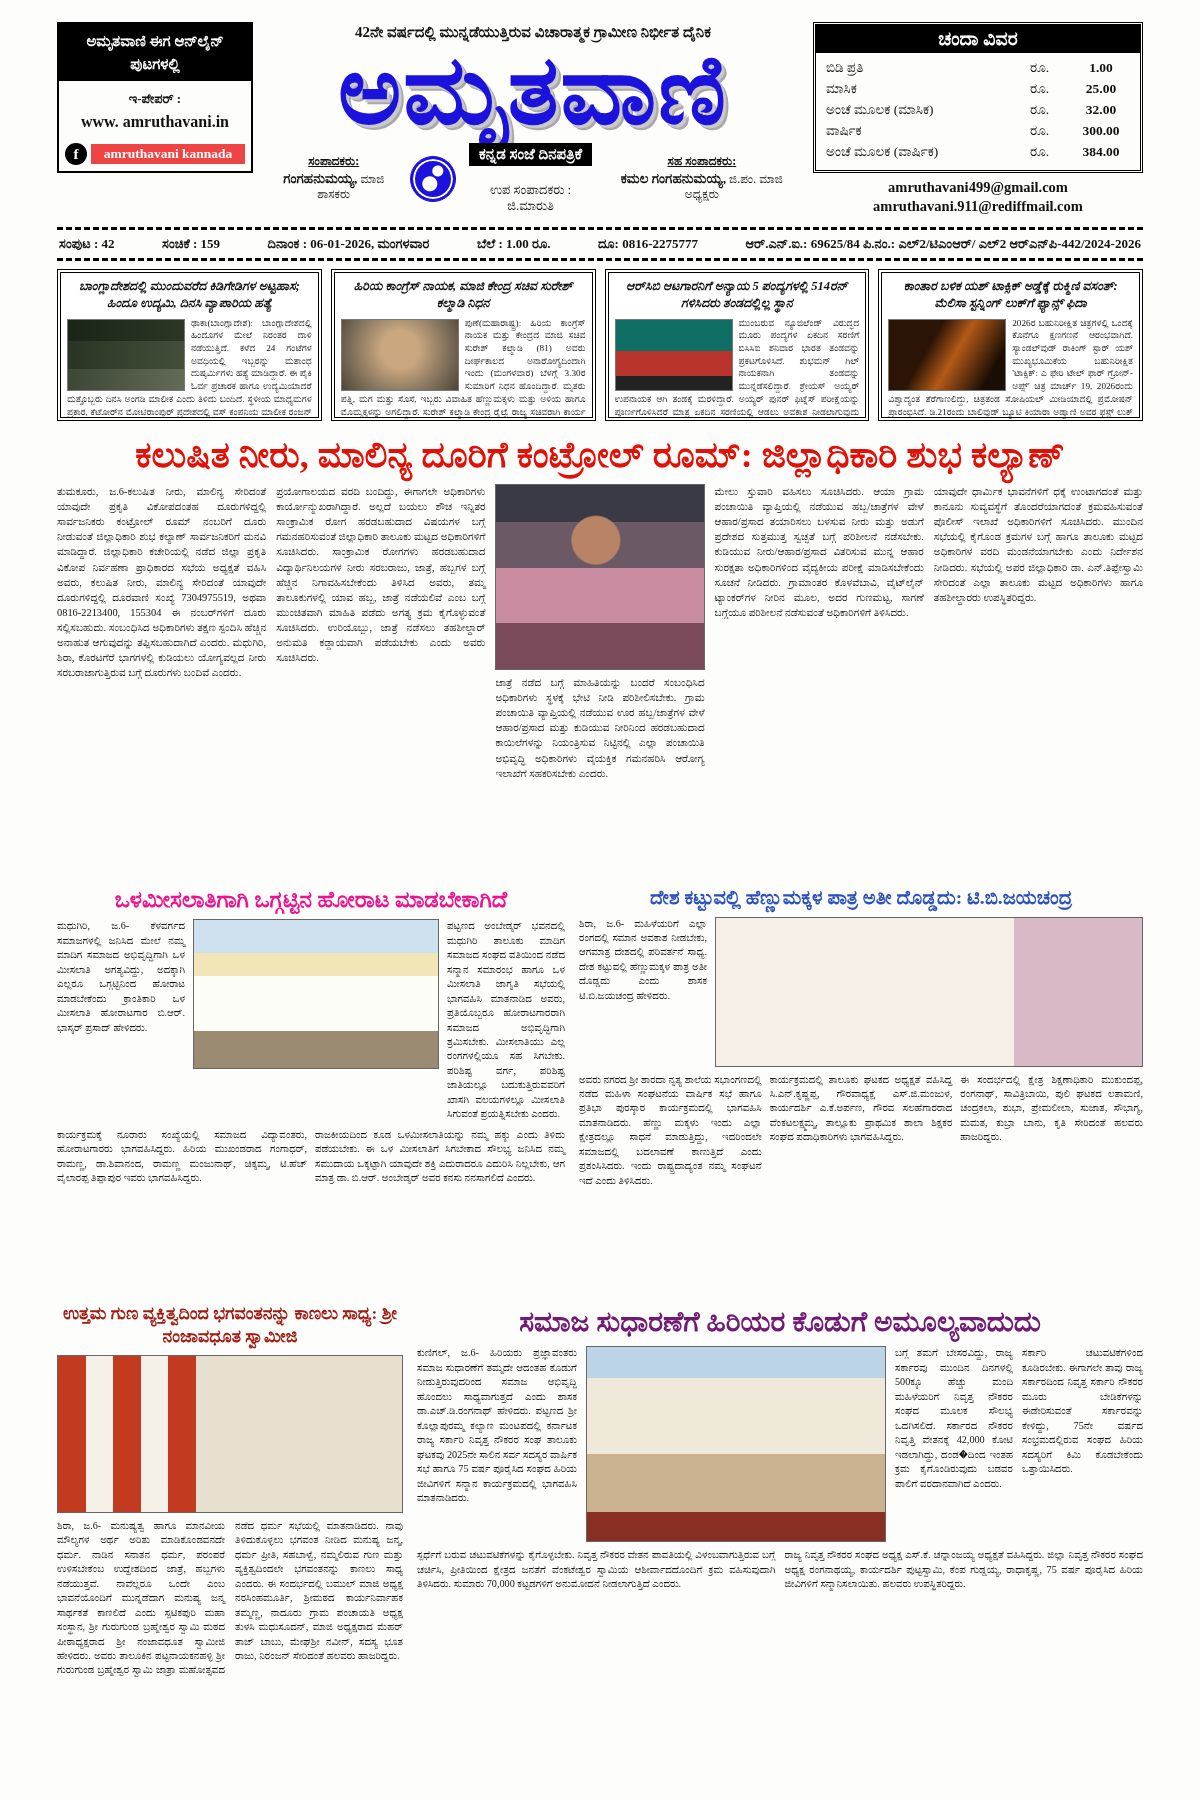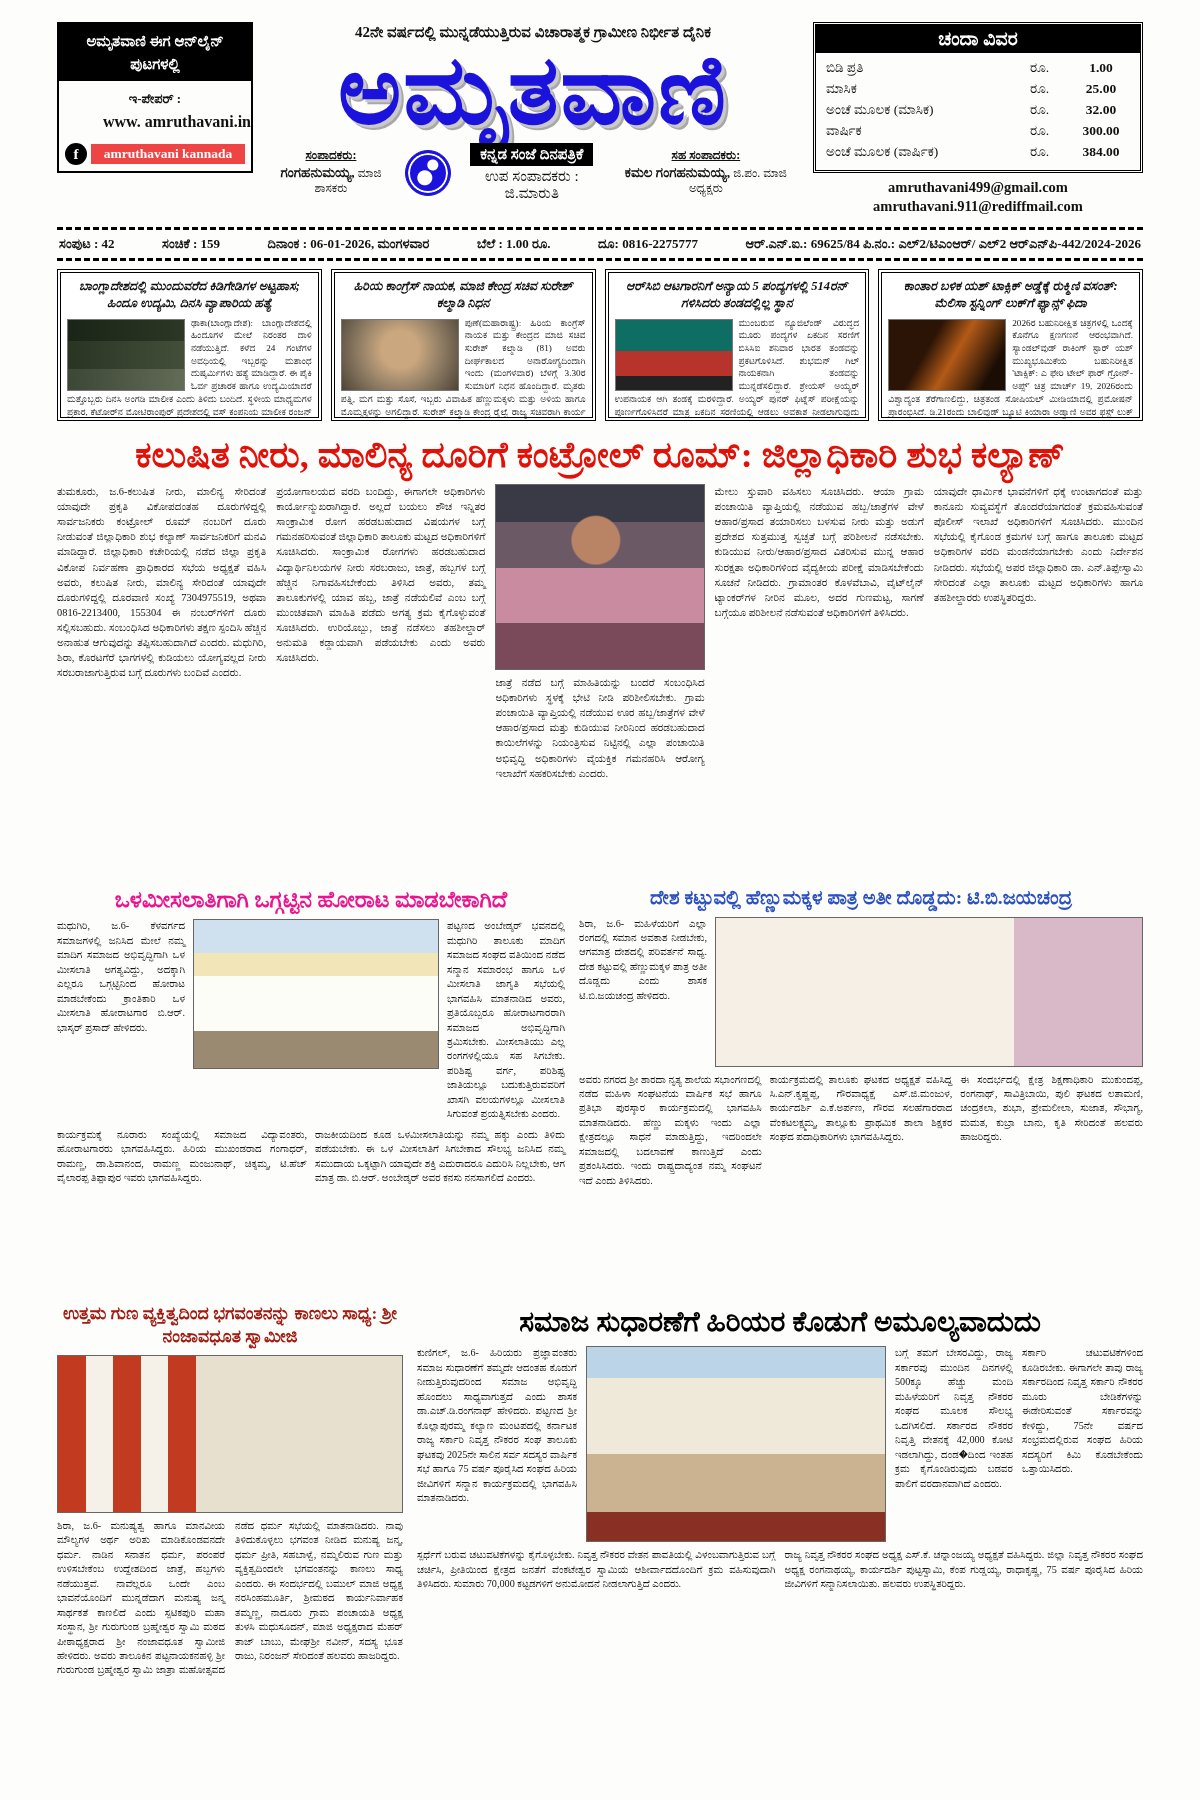--- a/index.html
+++ b/index.html
@@ -9,21 +9,21 @@
     background:#fdfdfb; overflow:hidden;
     font-family:"Liberation Serif", serif; color:#111;
   }
   .inner { padding:22px 57px 0 57px; }
 
   
   .masthead { display:flex; gap:14px; align-items:flex-start; }
   .online-box { width:196px; border:2px solid #000; padding:0 0 6px 0; text-align:center; flex:none; }
   .online-box .ob-title { background:#000; color:#fff; font-weight:bold; font-size:15px; line-height:1.5; padding:6px 2px; }
   .online-box .ob-epaper { font-size:13px; font-weight:bold; margin-top:10px; }
-  .online-box .ob-site { font-size:16px; font-weight:bold; margin:6px 0 12px; font-family:"Liberation Serif",serif;text-align:right; }
+  .online-box .ob-site { font-size:16px; font-weight:bold; margin:6px 0 12px; font-family:"Liberation Serif",serif; }
   .fb-row { display:flex; align-items:center; gap:4px; margin:0 6px; }
   .fb-icon { width:22px; height:22px; border-radius:50%; background:#000; color:#fff; font-weight:bold; font-size:15px; line-height:22px; text-align:center; flex:none; font-family:"Liberation Serif",serif; }
   .fb-label { background:#ef4444; color:#fff; font-size:13.5px; font-weight:bold; padding:2px 4px; flex:1; white-space:nowrap; }
 
   .mast-center { flex:1; text-align:center; min-width:0; }
   .tagline { font-size:15px; font-weight:bold; margin-top:2px; }
   .mast-title {
     font-size:96px; line-height:1.0; font-weight:bold; letter-spacing:2px;
     color:#1b12dc; text-shadow:3px 3px 0 #c9c9c9, 5px 5px 0 #a8a8a8;
     margin-top:2px; white-space:nowrap;
@@ -33,21 +33,21 @@
   .ed-label { font-weight:bold; text-decoration:underline; }
   .ed-name { font-weight:bold; font-size:13.5px; }
   .logo-circle {
     width:46px; height:46px; border-radius:50%; flex:none;
     background:radial-gradient(circle at 62% 30%, #ffffff 0 5px, transparent 6px),
                radial-gradient(circle at 42% 62%, #ffffff 0 7px, #1b12dc 8px);
     border:3px double #1b12dc; box-shadow:0 0 0 2px #fff inset;
   }
   .badge-block { text-align:center; }
   .badge { background:#000; color:#fff; font-weight:bold; font-size:15px; padding:3px 10px; display:inline-block; }
-  .badge-sub { font-size:15px; margin-top:2px; }
+  .badge-sub { font-size:13px; margin-top:16px; }
 
   .sub-col { width:330px; flex:none; }
   .sub-box { border:3px double #000; }
   .sub-title { background:#000; color:#fff; text-align:center; font-size:19px; font-weight:bold; padding:3px 0; }
   .sub-rows { padding:5px 10px 7px; }
   .sub-row { display:flex; font-size:13.5px; line-height:1.55; }
   .sub-row .lbl { flex:1; }
   .sub-row .cur { width:42px; }
   .sub-row .val { width:58px; text-align:center; font-weight:bold; font-family:"Liberation Serif",serif; }
   .emails { text-align:center; font-weight:bold; font-size:14.5px; line-height:1.35; margin-top:5px; font-family:"Liberation Serif",serif; }
@@ -105,21 +105,21 @@
   
   .row3 { display:flex; gap:14px; margin-top:12px; height:470px; overflow:hidden; }
   .r3-left { width:346px; flex:none; }
   .r3-left h2 { color:#a01b11; font-size:17.5px; line-height:1.3; text-align:center; font-weight:bold; }
   .r3l-photo { width:100%; height:158px; border:1px solid #666; margin:7px 0 6px;
     background:linear-gradient(90deg,#c23a20 0 8%, #f5f1e8 8% 16%, #c23a20 16% 24%, #f5f1e8 24% 32%, #c23a20 32% 40%, #e8e0ce 40%),
                linear-gradient(180deg, rgba(70,90,60,.55) 0 30%, rgba(240,235,220,0) 30%); }
   .r3l-cols { column-count:2; column-gap:10px; font-size:10.2px; line-height:1.42; text-align:justify; }
   .r3-right { flex:1; }
   .kicker { color:#5b2b8f; font-weight:bold; font-size:14.5px; text-align:center; text-decoration:underline; }
-  .r3-right h2 { color:#000000; font-size:28px; line-height:1.15; text-align:center; font-weight:bold; margin:4px 0 8px; }
+  .r3-right h2 { color:#701a75; font-size:28px; line-height:1.15; text-align:center; font-weight:bold; margin:4px 0 8px; }
   .r3r-grid { display:flex; gap:9px; }
   .r3r-grid .txt { font-size:10.2px; line-height:1.42; text-align:justify; }
   .r3r-c1 { width:160px; flex:none; }
   .r3r-photo { width:300px; height:196px; flex:none; border:1px solid #666;
     background:linear-gradient(180deg,#bcd4e8 0 16%, #efe9da 16% 55%, #cbb391 55% 85%, #8a2f23 85%),
                radial-gradient(circle at 20% 70%, #d8c06a 0 6%, transparent 7%); }
   .r3r-c3 { width:118px; flex:none; }
   .r3r-c4 { flex:1; }
   .r3r-bottom { display:flex; gap:9px; margin-top:6px; }
   .r3r-bottom .txt { flex:1; font-size:10.2px; line-height:1.42; text-align:justify; }

